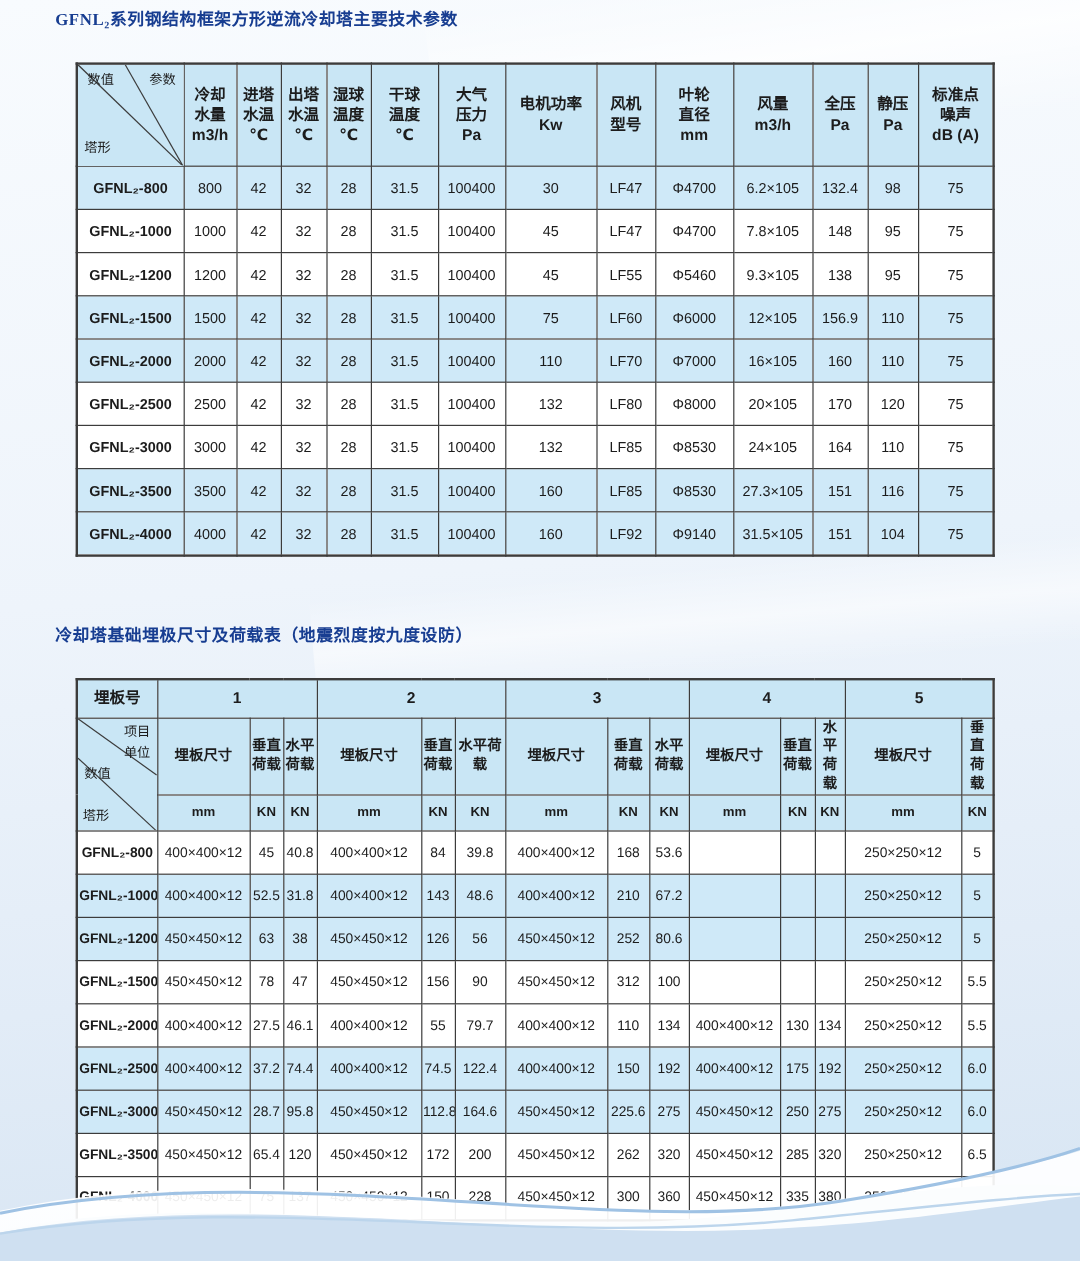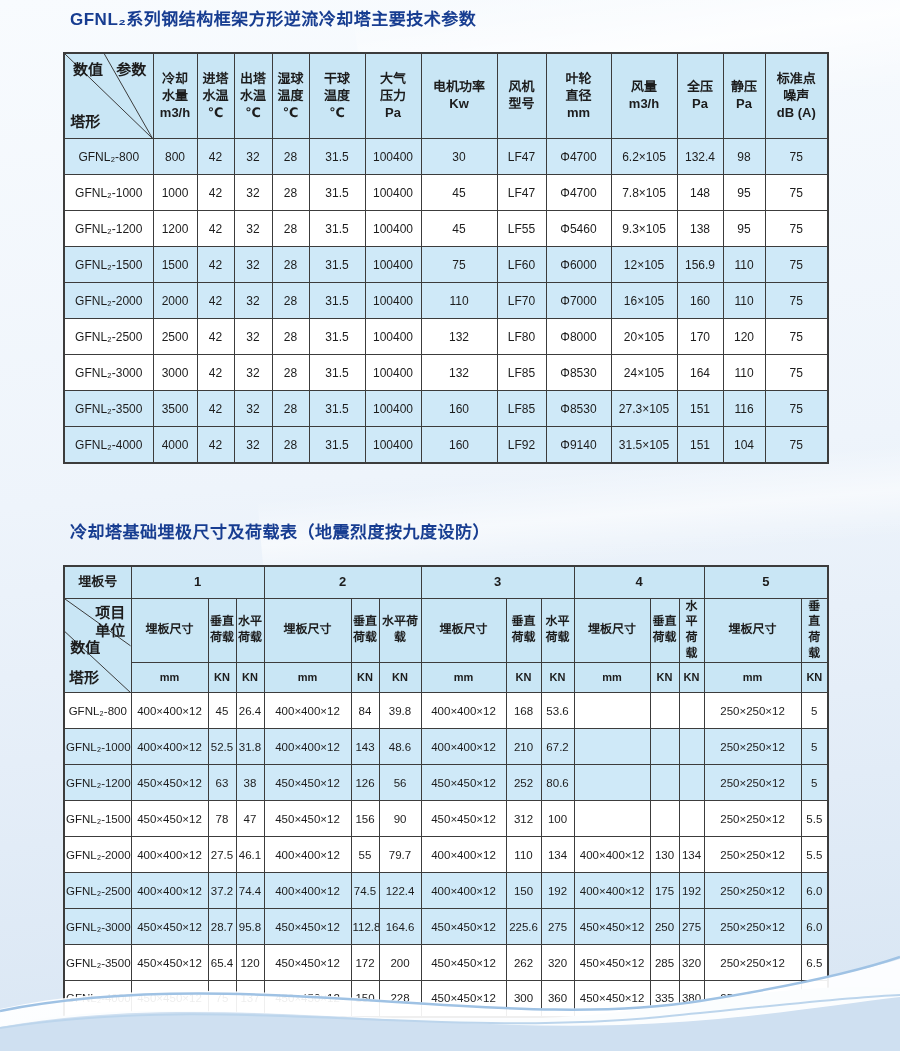--- a/index.html
+++ b/index.html
@@ -9,46 +9,46 @@
     background:linear-gradient(175deg,#f8fbfe 0%,#eef4fb 45%,#e2ecf7 75%,#d7e5f3 100%);
     color:#1c1c1c;
   }
   .streak{position:absolute;pointer-events:none;}
   .streak-top{top:-30px;right:-80px;width:620px;height:150px;transform:rotate(-8deg);
     background:linear-gradient(180deg,rgba(255,255,255,0) 0%,rgba(255,255,255,.75) 50%,rgba(255,255,255,0) 100%);}
   .streak-mid{top:470px;right:-60px;width:700px;height:90px;transform:rotate(-5deg);
     background:linear-gradient(180deg,rgba(255,255,255,0) 0%,rgba(255,255,255,.55) 50%,rgba(255,255,255,0) 100%);}
   .bottom-swoosh{position:absolute;left:0;bottom:0;width:900px;height:120px;}
   .page-title{
-    position:absolute;left:70px;font-size:17px;font-weight:bold;color:#173d91;
-    letter-spacing:.5px;white-space:nowrap;
+    position:absolute;left:46px;font-size:14px;font-weight:bold;color:#173d91;
+    letter-spacing:.5px;white-space:nowrap;font-family:Liberation Serif, serif;
   }
   #title1{top:5px;}
   #title2{top:518px;}
   table{border-collapse:collapse;table-layout:fixed;position:absolute;left:63px;
     border:2px solid #3c3c3c;background:#ffffff;}
   #table1{top:52px;width:764px;}
   #table2{top:565px;width:764px;}
   th,td{border:1px solid #3c3c3c;text-align:center;vertical-align:middle;
     padding:0 1px;font-size:12px;overflow:hidden;}
   thead th{background:#c9e6f5;font-weight:bold;white-space:pre-line;line-height:1.3;font-size:13px;}
   #table1 thead tr{height:78px;}
   #table1 tbody tr{height:36px;}
   #table2 .h-groups{height:32px;margin-top:16px;}
   #table2 .h-labels th{height:58px;font-size:12px;}
   #table2 .h-units{height:30px;}
   #table2 .h-units th{font-size:11px;}
   #table2 tbody tr{height:36px;}
   #table2 tbody td{font-size:11.5px;}
   tbody td{background:#ffffff;}
   tr.hl td{background:#cfe9f8;}
-  td.rowlabel{font-weight:normal;font-size:12px;}
+  td.rowlabel{font-weight:bold;font-size:12px;}
   .corner{position:relative;padding:0;}
   .corner svg{position:absolute;left:0;top:0;width:100%;height:100%;}
-  .corner span{position:absolute;font-weight:bold;font-size:15px;white-space:nowrap;}
+  .corner span{position:absolute;font-weight:normal;font-size:11px;white-space:nowrap;}
   .c1-tl{left:9%;top:7%;}
   .c1-tr{right:7%;top:7%;margin-left:28px;}
   .c1-bl{left:6%;bottom:8%;}
   .c2-tr1{right:8%;top:5%;font-size:12px;}
   .c2-tr2{right:8%;top:24%;font-size:12px;}
   .c2-ml{left:8%;top:42%;font-size:12px;}
   .c2-bl{left:6%;bottom:5%;font-size:12px;}
 </style>
 </head>
 <body>
@@ -348,21 +348,21 @@
       <th>KN</th>
       <th>mm</th>
       <th>KN</th>
     </tr>
   </thead>
   <tbody>
       <tr>
         <td class="rowlabel">GFNL₂-800</td>
         <td>400×400×12</td>
         <td>45</td>
-        <td>26.4</td>
+        <td>40.8</td>
         <td>400×400×12</td>
         <td>84</td>
         <td>39.8</td>
         <td>400×400×12</td>
         <td>168</td>
         <td>53.6</td>
         <td></td>
         <td></td>
         <td></td>
         <td>250×250×12</td>

